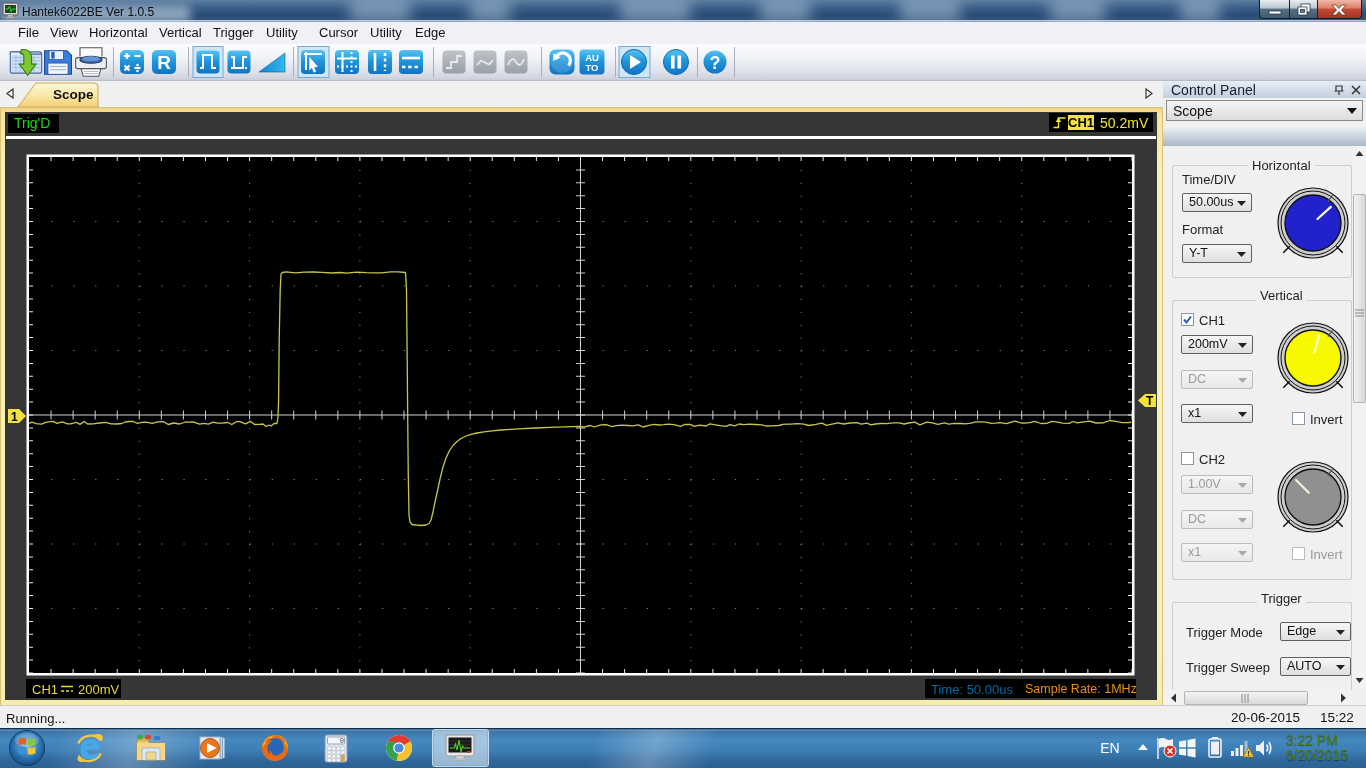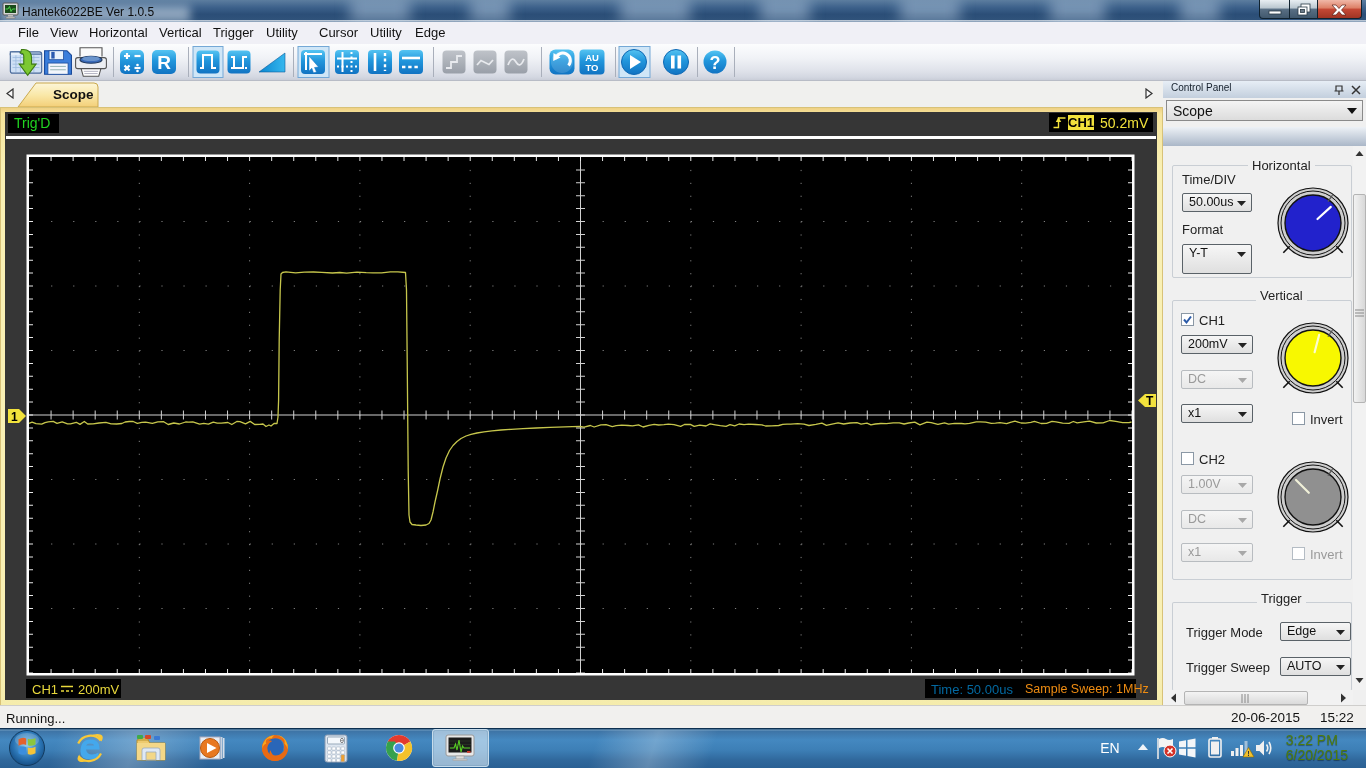--- a/index.html
+++ b/index.html
@@ -22,21 +22,21 @@
 
 #tabbar{left:0;top:81px;width:1163px;height:26px;background:#f0f0ee;}
 #tabarrowL{left:3px;top:87px;font-size:12px;color:#222;}
 #tabarrowR{left:1143px;top:87px;font-size:12px;color:#222;}
 
 #scopewin{left:0;top:107px;width:1163px;height:599px;background:linear-gradient(180deg,#eecd7f 0px,#f6e49c 7px,#f9f0b4 60px,#f9f0b4 92%,#f5ecac 100%);box-shadow:inset 0 0 0 1px #d8c278;}
 #scopeinner{position:absolute;left:5px;top:5px;width:1152px;height:588px;background:#363636;}
 .blackbox{position:absolute;background:#000;}
 
 #cpanel{left:1163px;top:81px;width:203px;height:625px;background:#f0f0f0;}
-#cphead{position:absolute;left:0;top:0;width:203px;height:17px;background:linear-gradient(180deg,#e7eef6,#c3cfdd);font-size:10px;color:#15202c;}
+#cphead{position:absolute;left:0;top:0;width:203px;height:17px;background:linear-gradient(180deg,#e7eef6,#c3cfdd);font-size:14px;color:#15202c;}
 #cpcombo{position:absolute;left:3px;top:19px;width:197px;height:21px;background:linear-gradient(180deg,#f4f4f4,#dcdcdc);border:1px solid #8a8a8a;box-sizing:border-box;font-size:14px;color:#111;}
 #cpband{position:absolute;left:0;top:46px;width:203px;height:19px;background:linear-gradient(180deg,#edf1f6,#aab7c8);}
 .grouplabel{position:absolute;font-size:13px;color:#222;background:#f0f0f0;padding:0 4px;}
 .groupbox{position:absolute;border:1px solid #c9ced4;border-radius:2px;}
 .cplabel{position:absolute;font-size:13px;color:#222;}
 .combo{position:absolute;width:71px;height:19px;box-sizing:border-box;border-radius:2px;font-size:12.5px;}
 .combo.en{border:1px solid #5a6268;background:linear-gradient(180deg,#f6f6f6,#dfdfdf);color:#111;}
 .combo.dis{border:1px solid #b8bcc0;background:linear-gradient(180deg,#f5f5f5,#e8e8e8);color:#9a9a9a;}
 .cbox{position:absolute;width:13px;height:13px;background:#fff;border:1px solid #8b98a5;box-sizing:border-box;}
 .cbox.dis{border-color:#b4bcc4;}
@@ -283,21 +283,21 @@
 
 <div class="blackbox" style="left:26px;top:679px;width:95px;height:19px;"></div>
 <div class="abs" style="left:32px;top:682px;font-size:13px;color:#e8d83c;">CH1</div>
 <svg class="abs" style="left:60px;top:684px;" width="14" height="10">
     <path d="M1 2.5 H13" stroke="#e8d83c" stroke-width="1.5"></path>
     <path d="M1 7 H13" stroke="#e8d83c" stroke-width="1.5" stroke-dasharray="3 2"></path>
   </svg>
 <div class="abs" style="left:78px;top:682px;font-size:13px;color:#e8d83c;">200mV</div>
 <div class="blackbox" style="left:925px;top:679px;width:211px;height:19px;"></div>
 <div class="abs" style="left:931px;top:682px;font-size:13px;color:#0369a1;">Time: 50.00us</div>
-<div class="abs" style="left:1025px;top:682px;font-size:12.5px;color:#ee8c12;">Sample Sweep: 1MHz</div>
+<div class="abs" style="left:1025px;top:682px;font-size:12.5px;color:#ee8c12;">Sample Rate: 1MHz</div>
 
 <div id="cpanel" class="abs">
   <div id="cphead">
       <span style="position:absolute;left:8px;top:1px;">Control Panel</span>
     <svg style="position:absolute;left:170px;top:3px;" width="12" height="12" viewBox="0 0 12 12">
         <path d="M3 2 L9 2 L9 7 L3 7 Z M6 7 L6 11 M1.5 7 L10.5 7" stroke="#333" stroke-width="1.2" fill="none"></path>
       </svg>
     <svg style="position:absolute;left:187px;top:3px;" width="12" height="12" viewBox="0 0 12 12">
         <path d="M2 2 L10 10 M10 2 L2 10" stroke="#333" stroke-width="1.5"></path>
       </svg>
@@ -312,21 +312,21 @@
   <div class="groupbox" style="left:9px;top:84px;width:178px;height:111px;"></div>
 <div class="grouplabel" style="left:85px;top:77px;">Horizontal</div>
 <div class="cplabel" style="left:19px;top:91px;">Time/DIV</div>
 <div class="combo en" style="left:19px;top:112px;width:70px;height:19px;">
       <span style="position:absolute;left:6px;top:1px;">50.00us</span>
       <svg style="position:absolute;right:5px;top:7px;" width="9" height="5">
         <path d="M0 0 L9 0 L4.5 5 Z" fill="#222"></path>
       </svg>
     </div>
 <div class="cplabel" style="left:19px;top:141px;">Format</div>
-<div class="combo en" style="left:19px;top:163px;width:70px;height:30px;">
+<div class="combo en" style="left:19px;top:163px;width:70px;height:19px;">
       <span style="position:absolute;left:6px;top:1px;">Y-T</span>
       <svg style="position:absolute;right:5px;top:7px;" width="9" height="5">
         <path d="M0 0 L9 0 L4.5 5 Z" fill="#222"></path>
       </svg>
     </div>
 <div class="groupbox" style="left:9px;top:219px;width:178px;height:278px;"></div>
 <div class="grouplabel" style="left:93px;top:207px;">Vertical</div>
 <div class="cbox" style="left:18px;top:232px;">
       <svg width="11" height="11" style="position:absolute;left:0;top:0;">
         <path d="M2 5.5 L4.5 8.5 L9 2.5" stroke="#2a5aa8" stroke-width="2" fill="none"></path>

